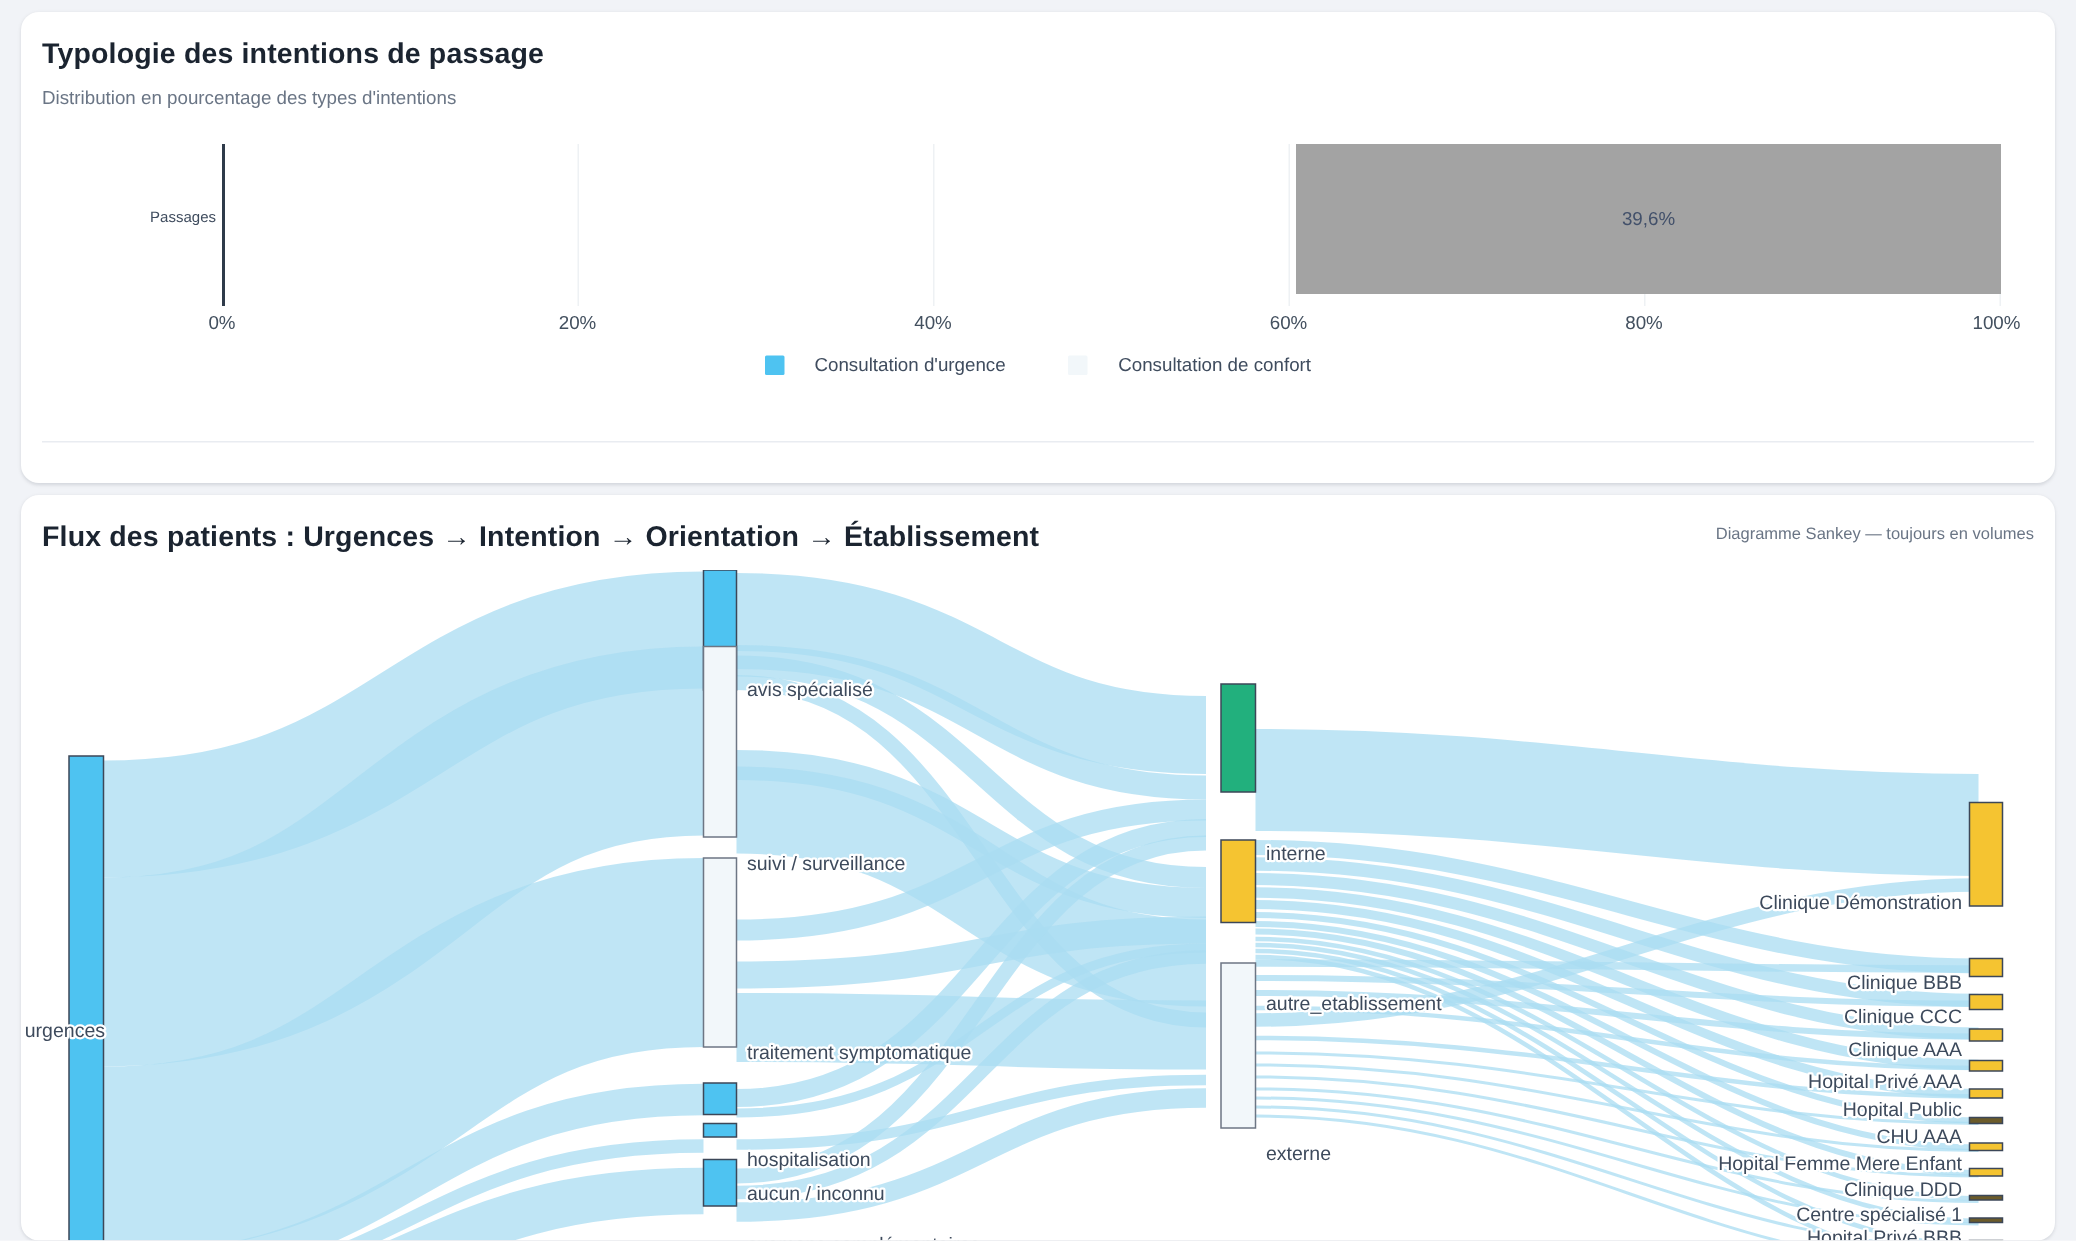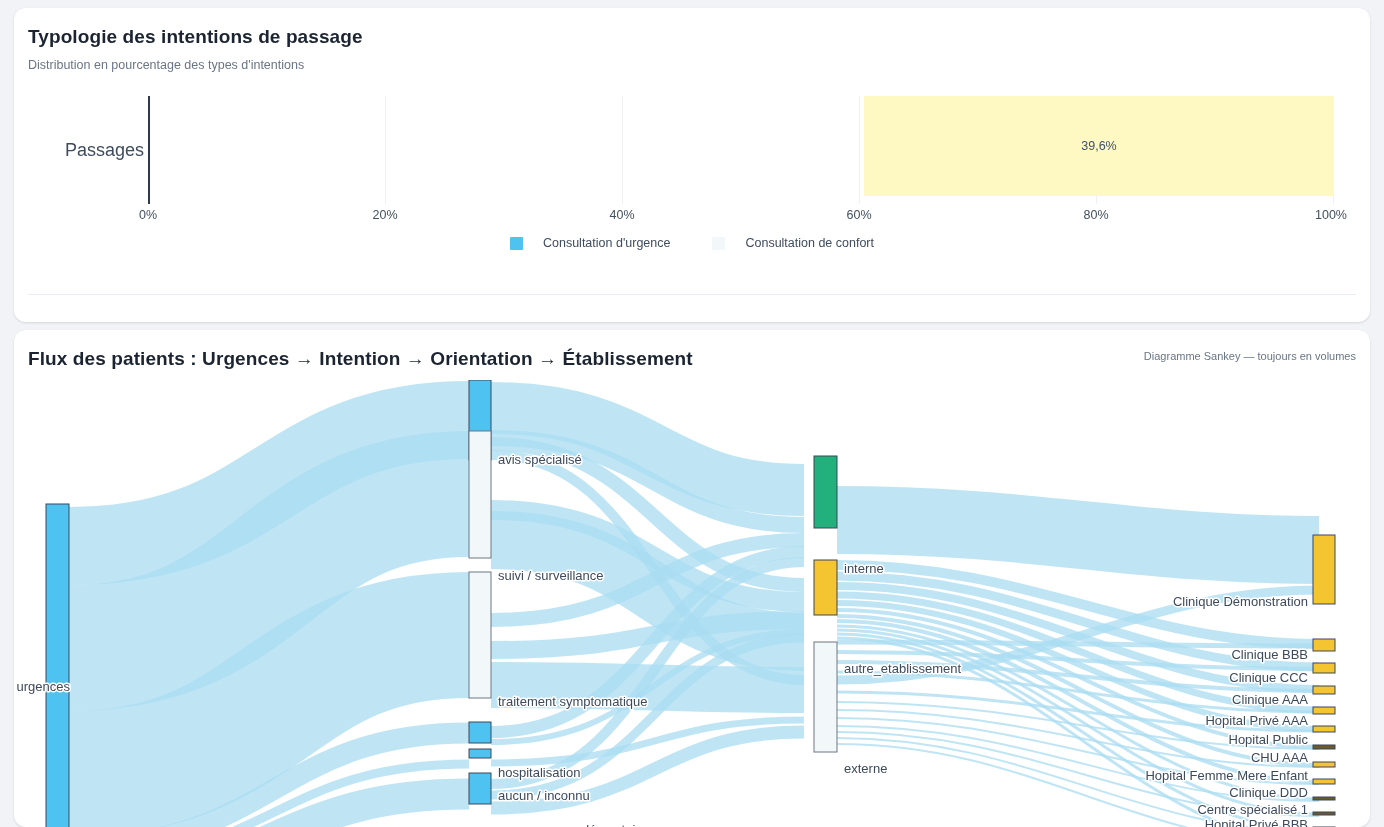--- a/index.html
+++ b/index.html
@@ -54,24 +54,24 @@
   .axis-line {
     position: absolute; left: 134px; top: 8px; width: 2px; height: 108px;
     background: #2f3b4a;
   }
   .seg {
     position: absolute; top: 8px; height: 100px;
     display: flex; align-items: center; justify-content: center;
     font-size: 12.5px; color: #42506a;
   }
   .seg-confort { background: #f2f7fa; }
-  .seg-urgence { background: #fef9c3; }
+  .seg-urgence { background: #a3a3a3; }
   .y-label {
     position: absolute; right: 1226px; top: 52px;
-    font-size: 18px; color: #3f4c5e; white-space: nowrap;
+    font-size: 10px; color: #3f4c5e; white-space: nowrap;
   }
   .x-tick {
     position: absolute; top: 120px;
     font-size: 12.5px; color: #43505f; transform: translateX(-50%);
     white-space: nowrap;
   }
   .legend {
     position: absolute; top: 148px; left: 0; width: 1356px;
     display: flex; justify-content: center; align-items: center; gap: 42px;
   }

